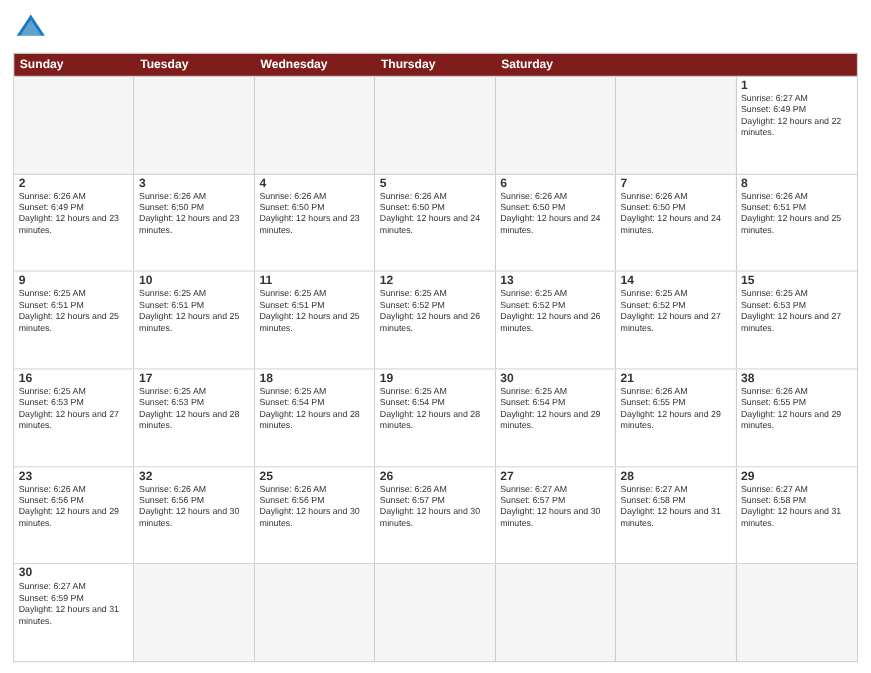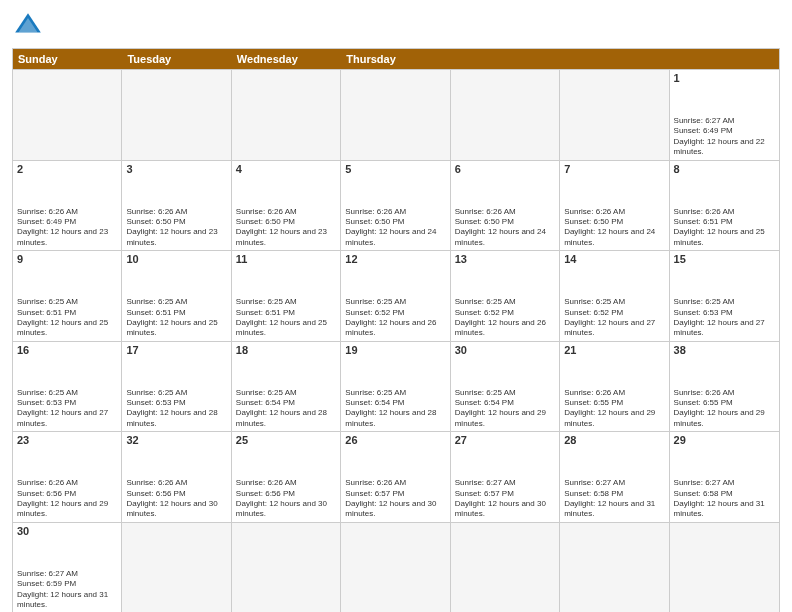--- a/index.html
+++ b/index.html
@@ -51,21 +51,21 @@
     }
     .calendar {
       flex: 1;
       display: flex;
       flex-direction: column;
       border: 1px solid #ccc;
     }
     .cal-header {
       display: grid;
       grid-template-columns: repeat(7, 1fr);
-      background: #a16207;
+      background: #7f1d1d;
     }
     .cal-header-cell {
       color: #fff;
       font-size: 11px;
       font-weight: bold;
       padding: 4px 5px;
       text-align: left;
     }
     .cal-body {
       display: flex;
@@ -97,21 +97,20 @@
     .day-number {
       font-size: 11px;
       font-weight: bold;
       color: #333;
       margin-bottom: 1px;
     }
     .cell-text {
       font-size: 8px;
       color: #333;
       line-height: 1.3;
-      margin-top: 31px;
     }
   </style>
 </head>
 <body>
 
 <div class="page">
   <div class="header">
     <div class="logo">
       <svg class="logo-icon" viewBox="0 0 40 40">
         <polygon points="20,4 36,28 4,28" fill="#1a7abf"></polygon>
@@ -127,20 +126,21 @@
       <div class="location-title"></div>
     </div>
   </div>
 
   <div class="calendar">
     <div class="cal-header" id="cal-header">
         <div class="cal-header-cell">Sunday</div>
         <div class="cal-header-cell">Tuesday</div>
         <div class="cal-header-cell">Wednesday</div>
         <div class="cal-header-cell">Thursday</div>
+        <div class="cal-header-cell">Saturday</div>
       </div>
     <div class="cal-body" id="cal-body">
         <div class="cal-row">
           <div class="cal-cell empty"></div>
           <div class="cal-cell empty"></div>
           <div class="cal-cell empty"></div>
           <div class="cal-cell empty"></div>
           <div class="cal-cell empty"></div>
           <div class="cal-cell empty"></div>
           <div class="cal-cell">

